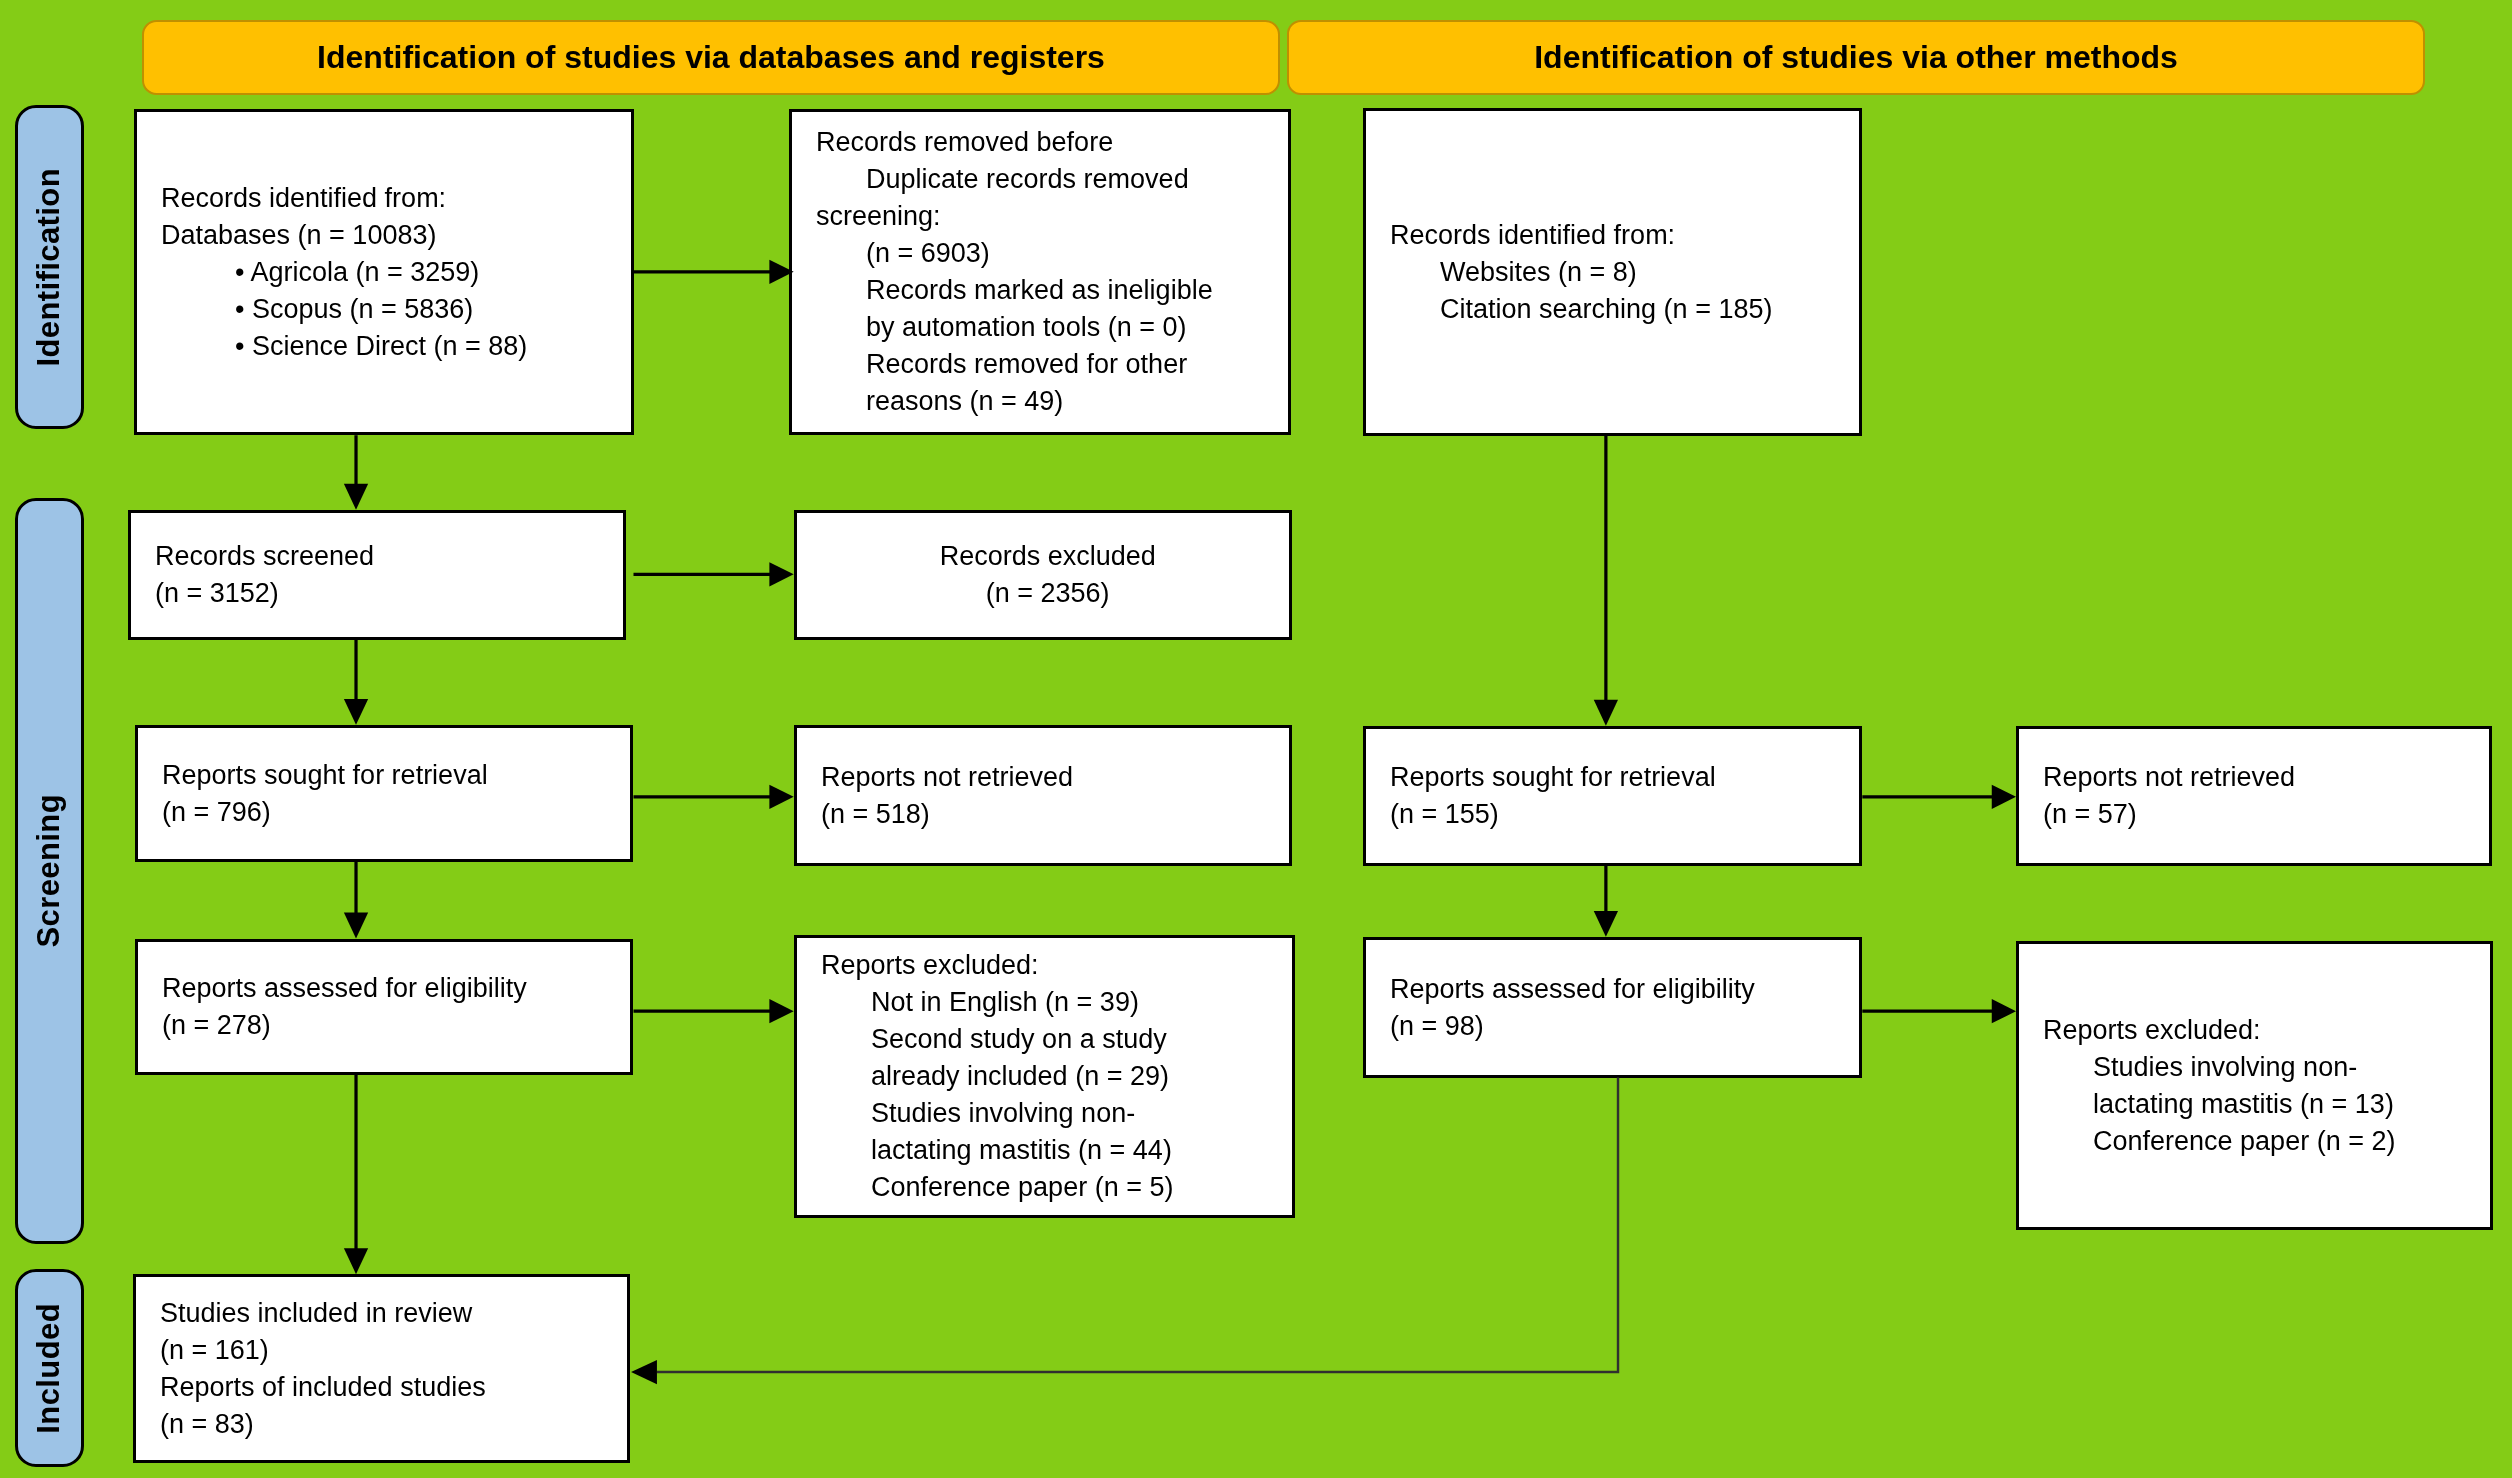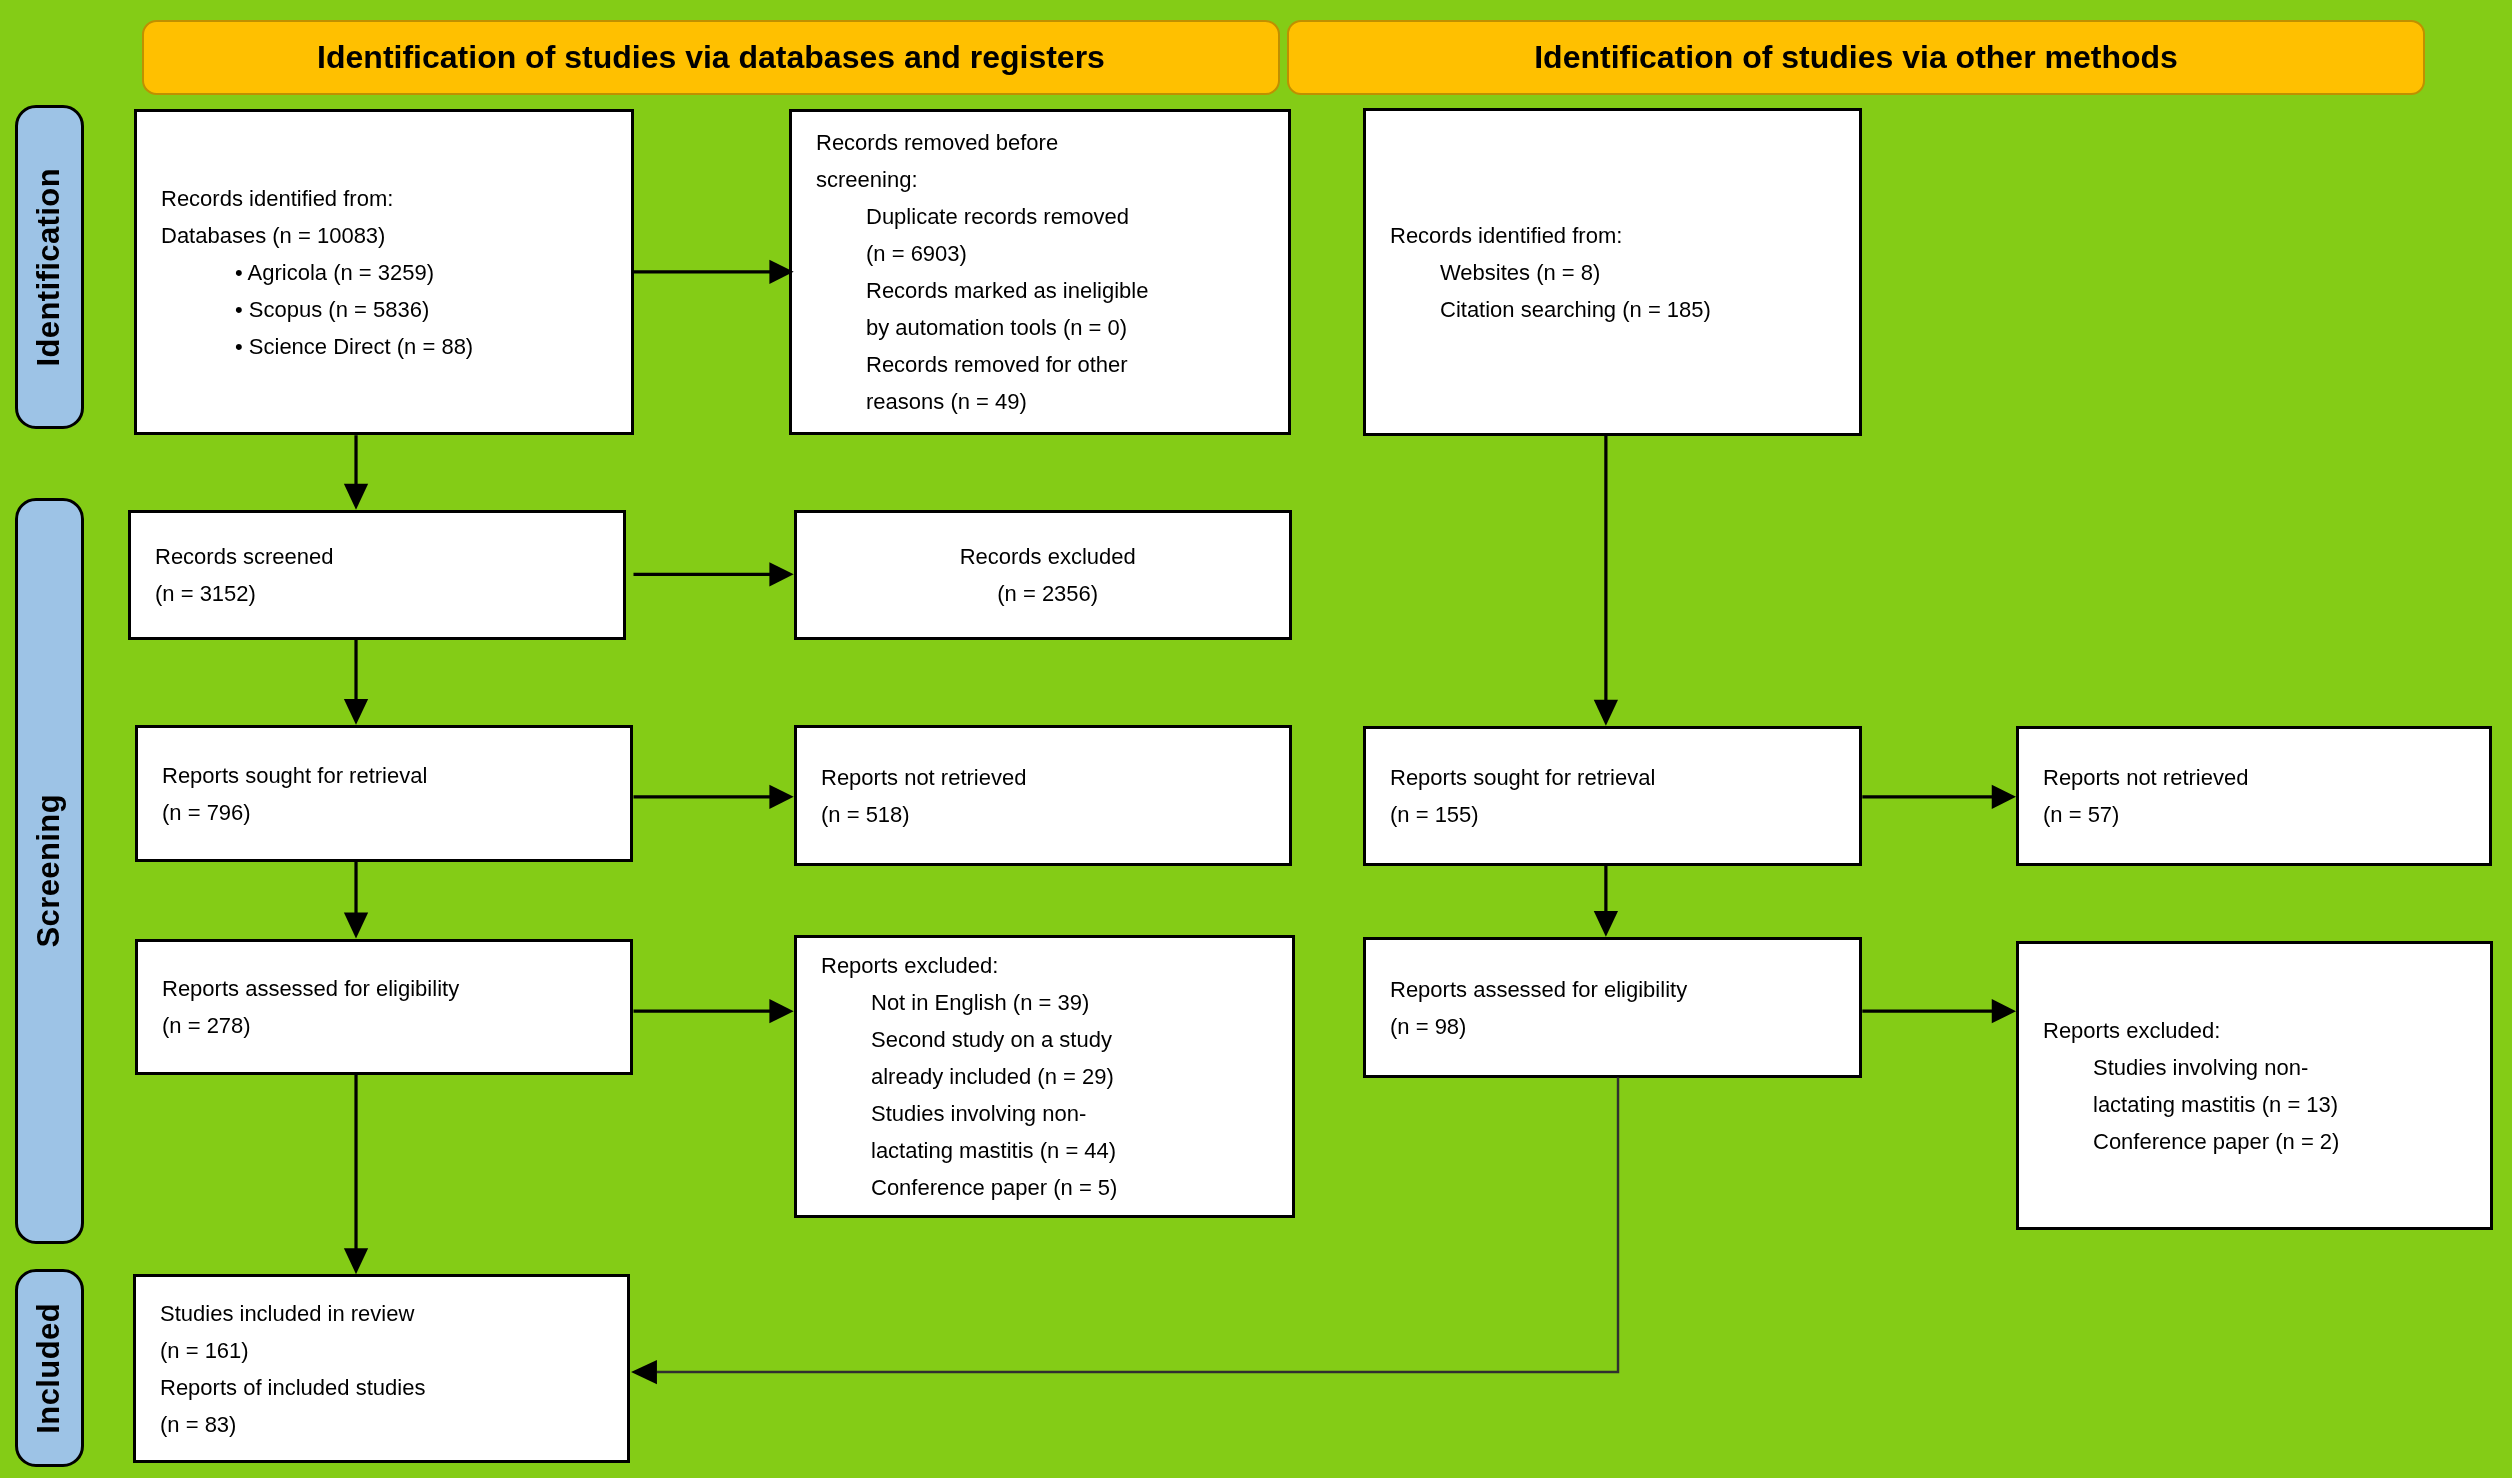--- a/index.html
+++ b/index.html
@@ -10,21 +10,21 @@
           display:flex;align-items:center;justify-content:center;
           font-weight:bold;font-size:32px;text-align:center;}
   .stage{position:absolute;background:var(--stage-fill,#9DC3E6);
          border:3.2px solid #000;border-radius:21px;
          display:flex;align-items:center;justify-content:center;box-sizing:border-box;}
   .stage span{writing-mode:vertical-rl;transform:rotate(180deg);
               font-weight:bold;font-size:31px;letter-spacing:0.4px;}
   .box{position:absolute;background:#fff;border:3.2px solid #000;box-sizing:border-box;
        display:flex;flex-direction:column;justify-content:center;
        padding:8px 14.6px 8px 24px;}
-  .line{font-size:22px;line-height:37px;white-space:nowrap;}
+  .line{font-size:27px;line-height:37px;white-space:nowrap;}
   .ind0{margin-left:0;}
   .ind1{margin-left:50px;}
   .ind2{margin-left:74px;}
   svg.arrows{position:absolute;left:0;top:0;width:2512px;height:1478px;pointer-events:none;}
 </style>
 </head>
 <body>
 
 <div class="canvas">
 
@@ -50,22 +50,22 @@
         <div class="line ind0">Records identified from:</div>
         <div class="line ind0">Databases (n = 10083)</div>
         <div class="line ind2">• Agricola (n = 3259)</div>
         <div class="line ind2">• Scopus (n = 5836)</div>
         <div class="line ind2">• Science Direct (n = 88)</div>
       </div>
   </div>
   <div class="box" style="left:789px;top:109px;width:502px;height:326px;">
     <div>
         <div class="line ind0">Records removed before</div>
+        <div class="line ind1">Duplicate records removed</div>
         <div class="line ind0">screening:</div>
-        <div class="line ind1">Duplicate records removed</div>
         <div class="line ind1">(n = 6903)</div>
         <div class="line ind1">Records marked as ineligible</div>
         <div class="line ind1">by automation tools (n = 0)</div>
         <div class="line ind1">Records removed for other</div>
         <div class="line ind1">reasons (n = 49)</div>
       </div>
   </div>
   <div class="box" style="left:1363px;top:108px;width:499px;height:328px;">
     <div>
         <div class="line ind0">Records identified from:</div>

